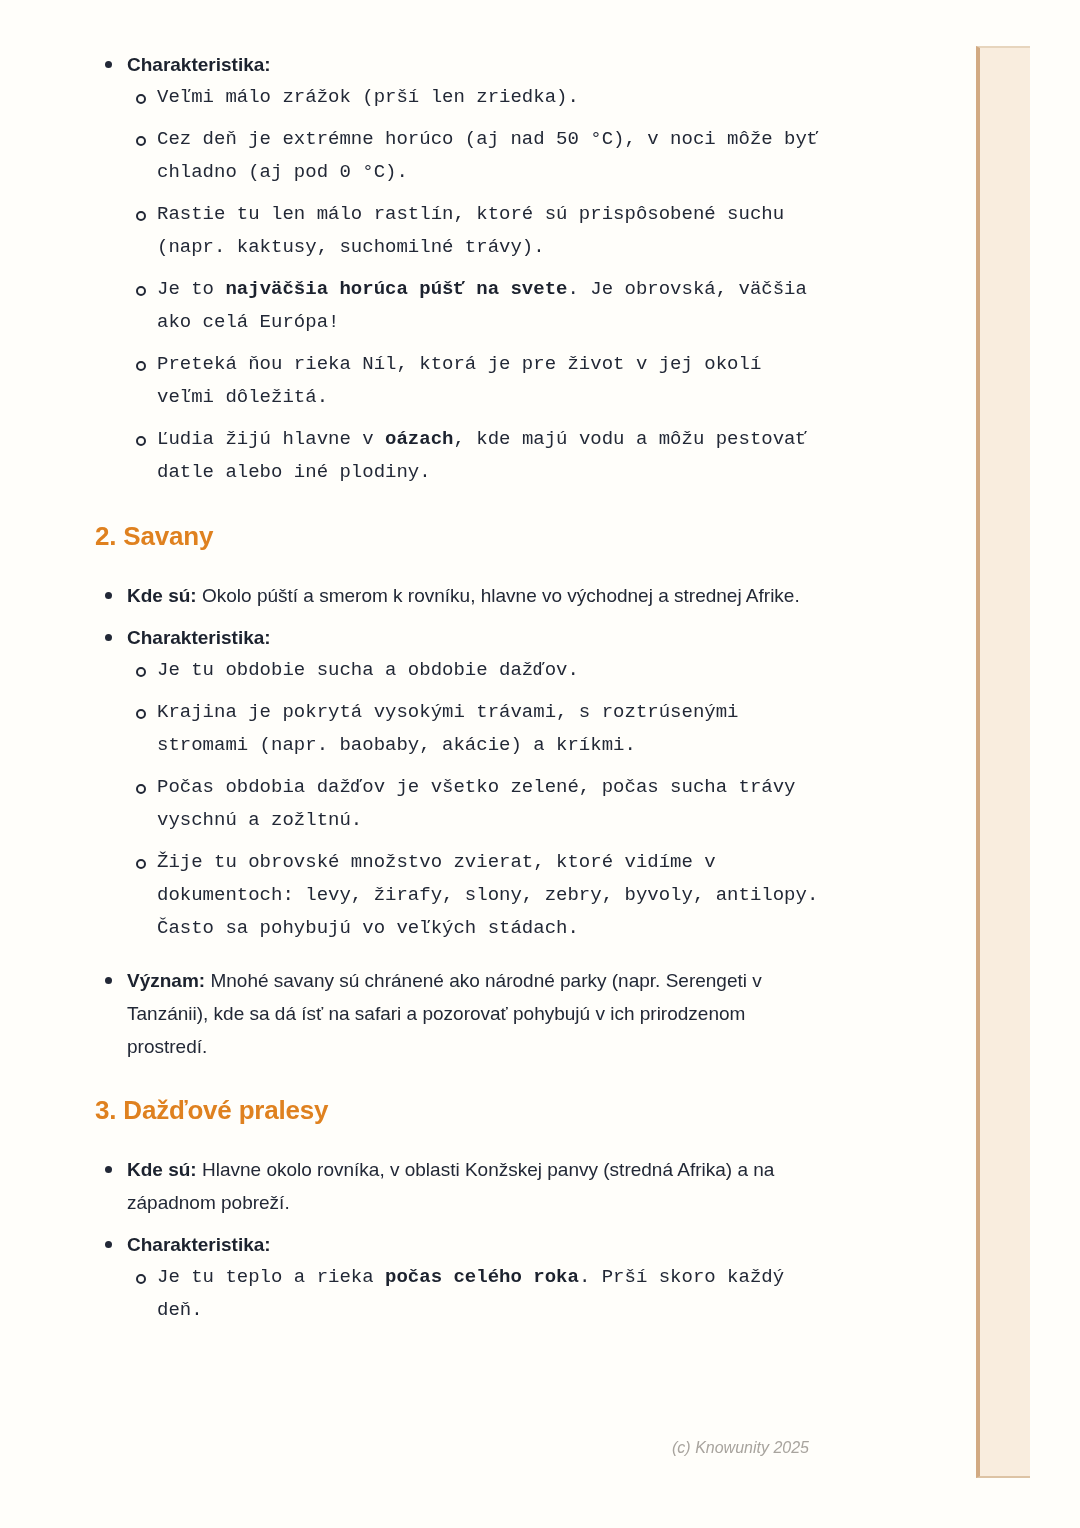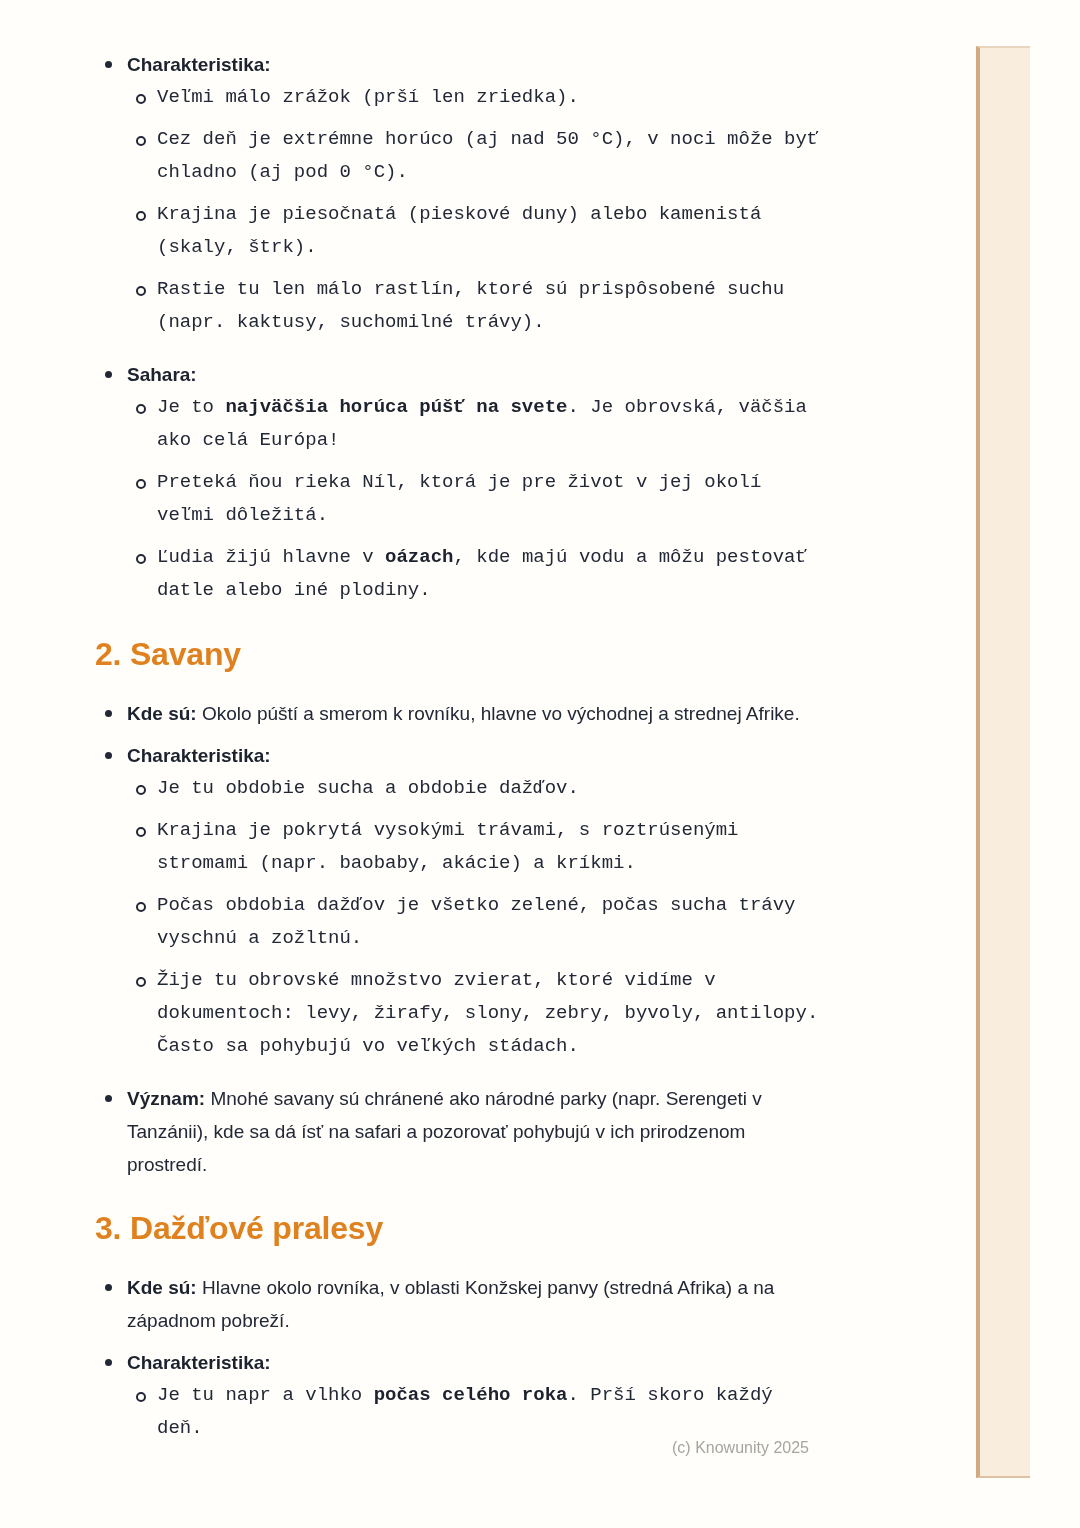--- a/index.html
+++ b/index.html
@@ -36,21 +36,21 @@
   }
   .doc-content {
     position: absolute;
     left: 103px;
     top: 48px;
     width: 724px;
     z-index: 2;
   }
   .section-heading {
     margin: 28px 0 24px -8px;
-    font-size: 32px;
+    font-size: 26px;
     line-height: 38px;
     font-weight: 700;
     color: #df811f;
     letter-spacing: -0.2px;
   }
   .list { margin: 0; }
   .item {
     position: relative;
     font-size: 19px;
     line-height: 33px;
@@ -86,20 +86,21 @@
   .item.l2 + .item.l1 { margin-top: 19px; }  
   .watermark {
     position: absolute;
     top: 1439px;
     right: 67px;
     font-size: 16px;
     line-height: 18px;
     color: #a8a49e;
     z-index: 3;
     white-space: nowrap;
+    font-style: italic;
   }
 </style>
 </head>
 <body>
 
 <div class="page">
   <div class="edge-stripe"></div>
   <div class="doc-content">
       <div class="list">
         <div class="item l1">
@@ -109,29 +110,21 @@
         <div class="item l2">
           <span class="bullet"></span>
           <span class="text"><span>Veľmi málo zrážok (prší len zriedka).</span></span>
         </div>
         <div class="item l2">
           <span class="bullet"></span>
           <span class="text"><span>Cez deň je extrémne horúco (aj nad 50 °C), v noci môže byť chladno (aj pod 0 °C).</span></span>
         </div>
         <div class="item l2">
           <span class="bullet"></span>
-          <span class="text"><span>Krajina je piesočnatá (pieskové duny) alebo kamenistá (skaly, štrk).</span></span>
-        </div>
-        <div class="item l2">
-          <span class="bullet"></span>
           <span class="text"><span>Rastie tu len málo rastlín, ktoré sú prispôsobené suchu (napr. kaktusy, suchomilné trávy).</span></span>
-        </div>
-        <div class="item l1">
-          <span class="bullet"></span>
-          <span class="text"><b>Sahara:</b></span>
         </div>
         <div class="item l2">
           <span class="bullet"></span>
           <span class="text"><span>Je to </span><b>najväčšia horúca púšť na svete</b><span>. Je obrovská, väčšia ako celá Európa!</span></span>
         </div>
         <div class="item l2">
           <span class="bullet"></span>
           <span class="text"><span>Preteká ňou rieka Níl, ktorá je pre život v jej okolí veľmi dôležitá.</span></span>
         </div>
         <div class="item l2">
@@ -175,18 +168,18 @@
         <div class="item l1">
           <span class="bullet"></span>
           <span class="text"><b>Kde sú:</b><span> Hlavne okolo rovníka, v oblasti Konžskej panvy (stredná Afrika) a na západnom pobreží.</span></span>
         </div>
         <div class="item l1">
           <span class="bullet"></span>
           <span class="text"><b>Charakteristika:</b></span>
         </div>
         <div class="item l2">
           <span class="bullet"></span>
-          <span class="text"><span>Je tu napr a vlhko </span><b>počas celého roka</b><span>. Prší skoro každý deň.</span></span>
+          <span class="text"><span>Je tu teplo a rieka </span><b>počas celého roka</b><span>. Prší skoro každý deň.</span></span>
         </div>
       </div>
     </div>
   <div class="watermark">(c) Knowunity 2025</div>
 </div>
 
 </body></html>

